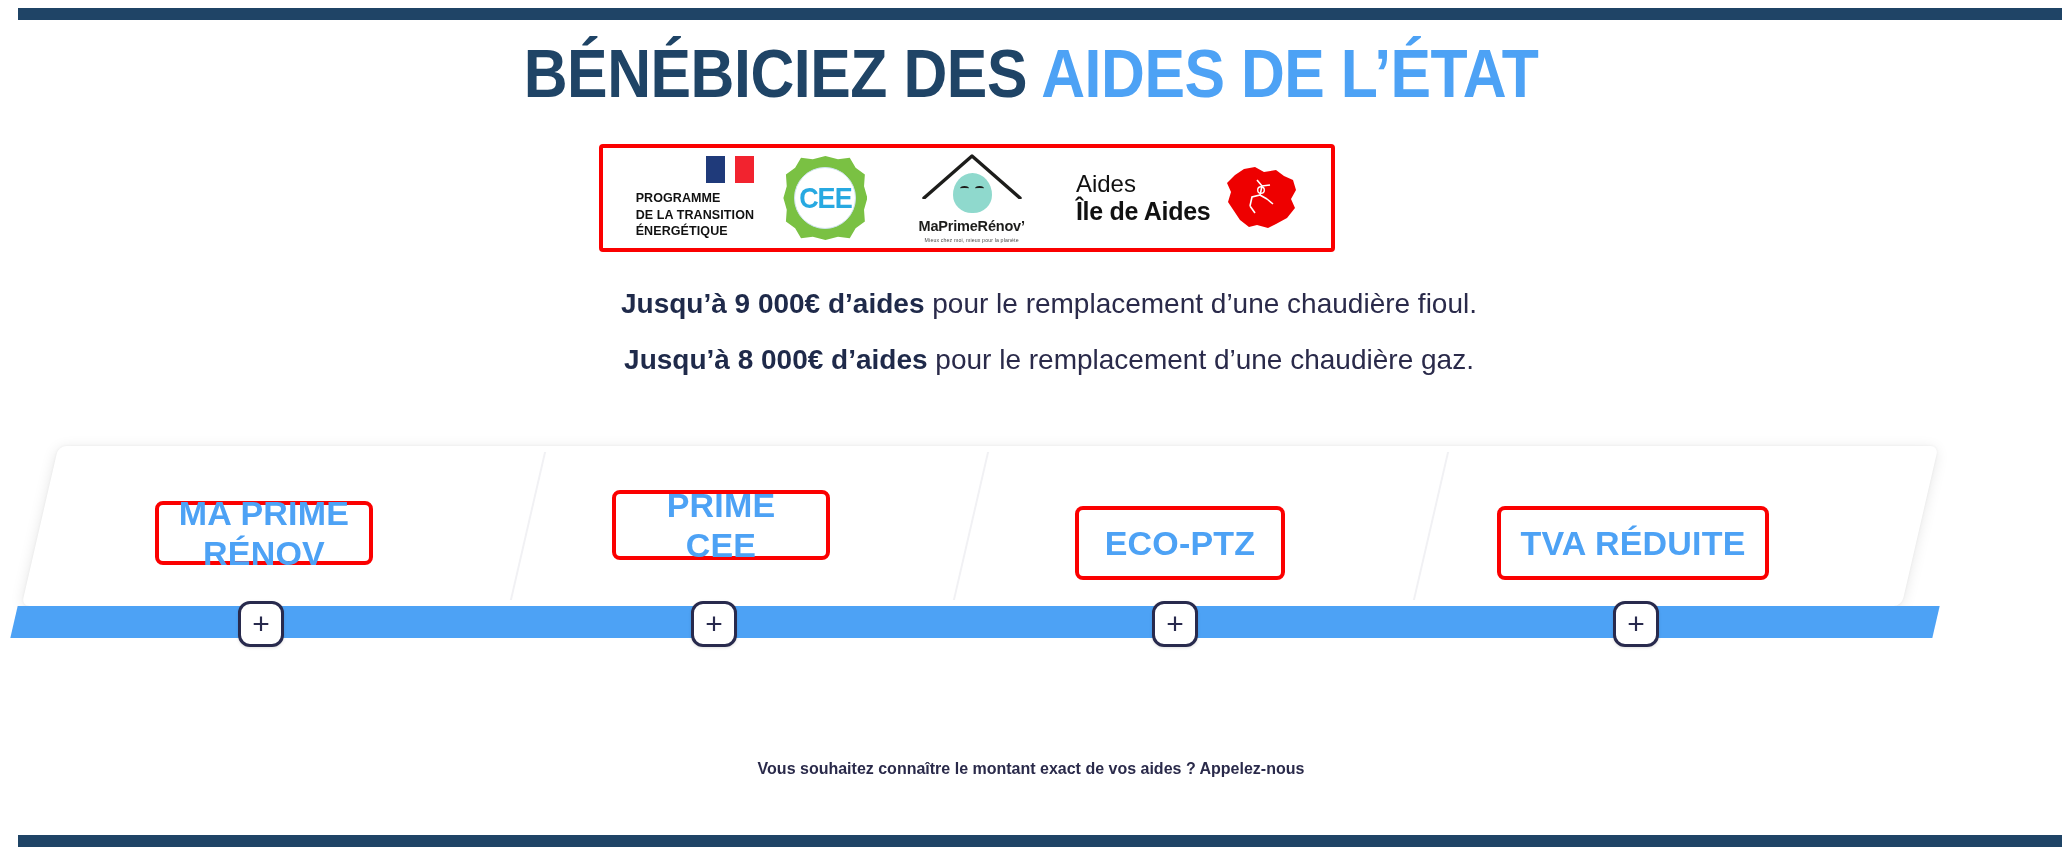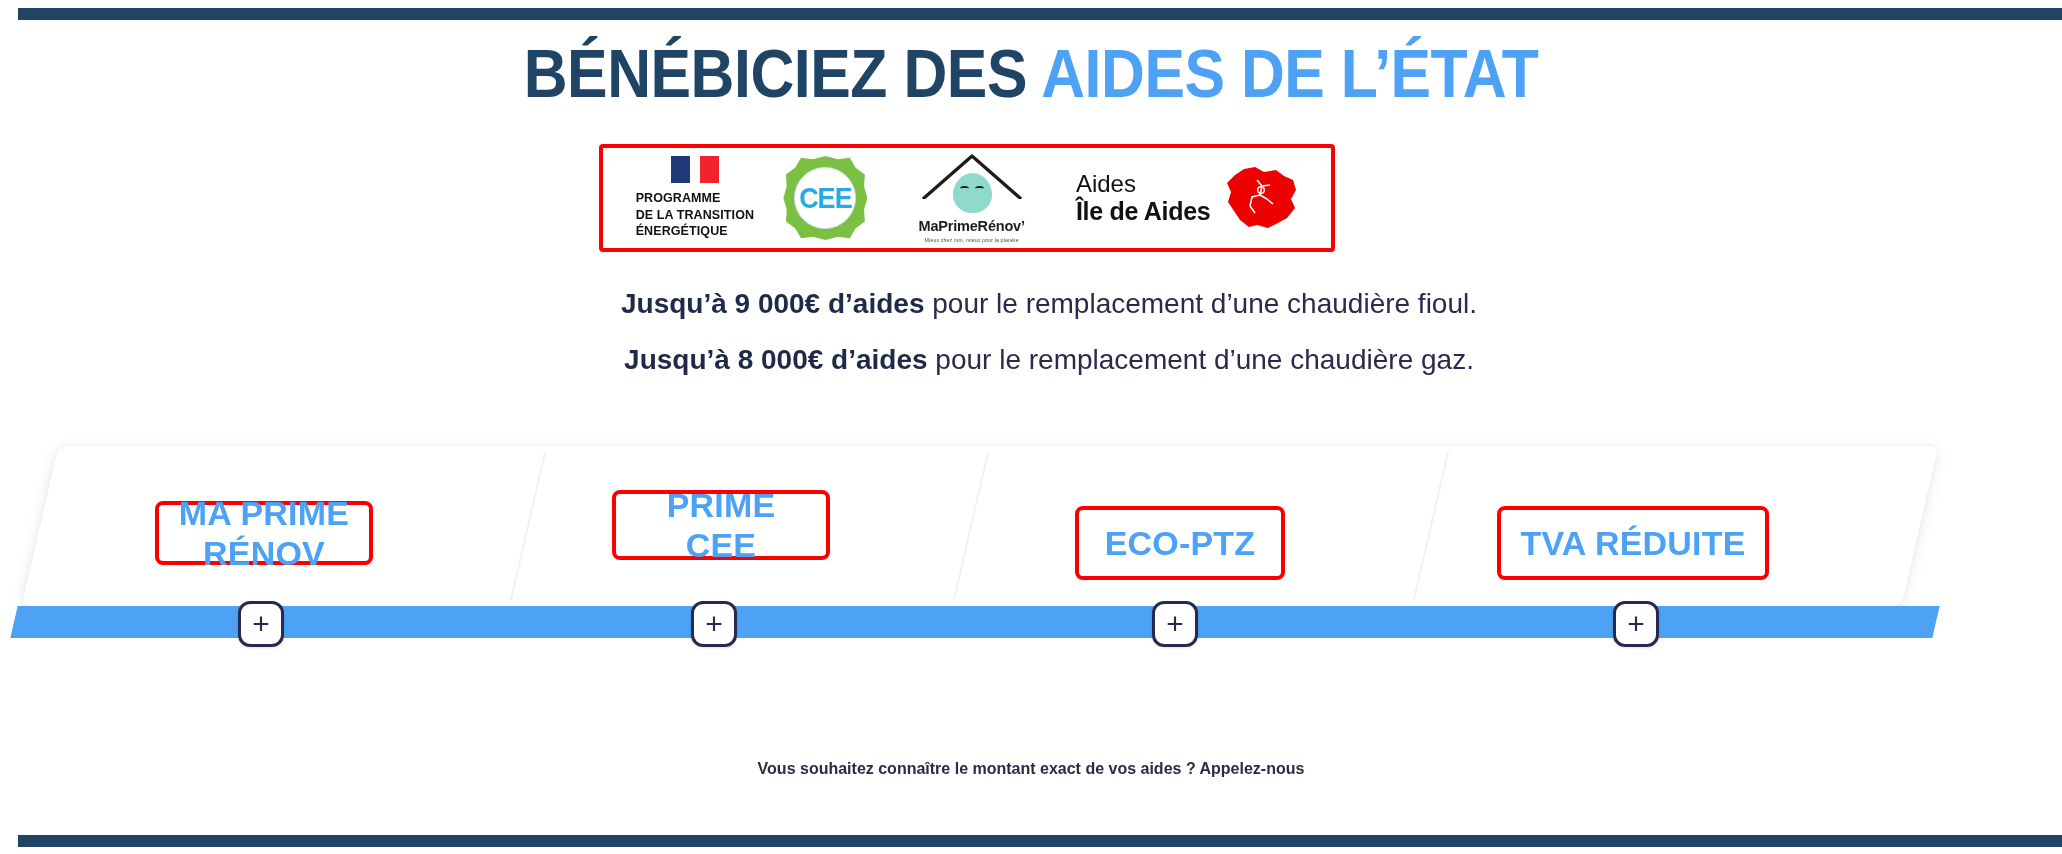--- a/index.html
+++ b/index.html
@@ -58,21 +58,21 @@
     border-radius: 4px;
     background: #ffffff;
     display: flex;
     align-items: center;
     justify-content: space-around;
     padding: 0 18px;
   }
   .logo { display: flex; flex-direction: column; align-items: center; justify-content: center; }
 
   
-  .logo-prog { align-items: center; }
+  .logo-prog { align-items: flex-end; }
   .flag { display: flex; gap: 10px; margin-bottom: 7px; margin-left: 1px; }
   .flag span { display: block; width: 19px; height: 27px; }
   .flag .fb { background: #1f3a7a; }
   .flag .fr { background: #f2232f; }
   .prog-lines {
     font-size: 12.5px;
     font-weight: 700;
     color: #111111;
     line-height: 1.32;
     letter-spacing: 0.1px;

